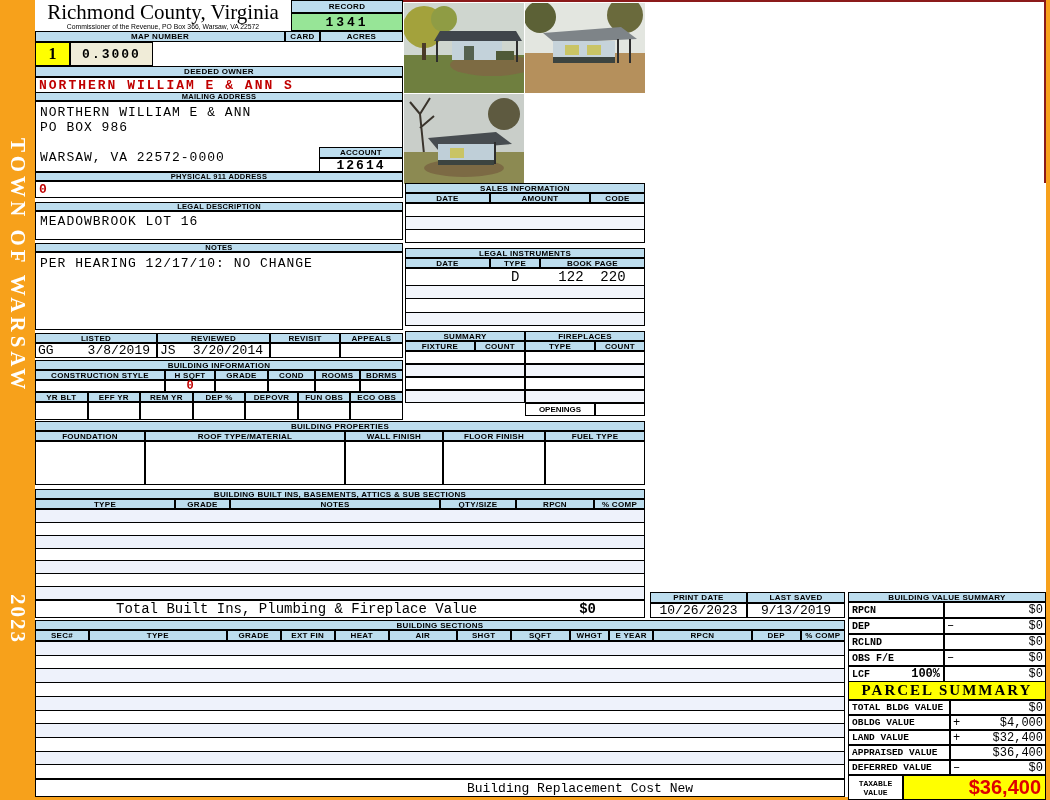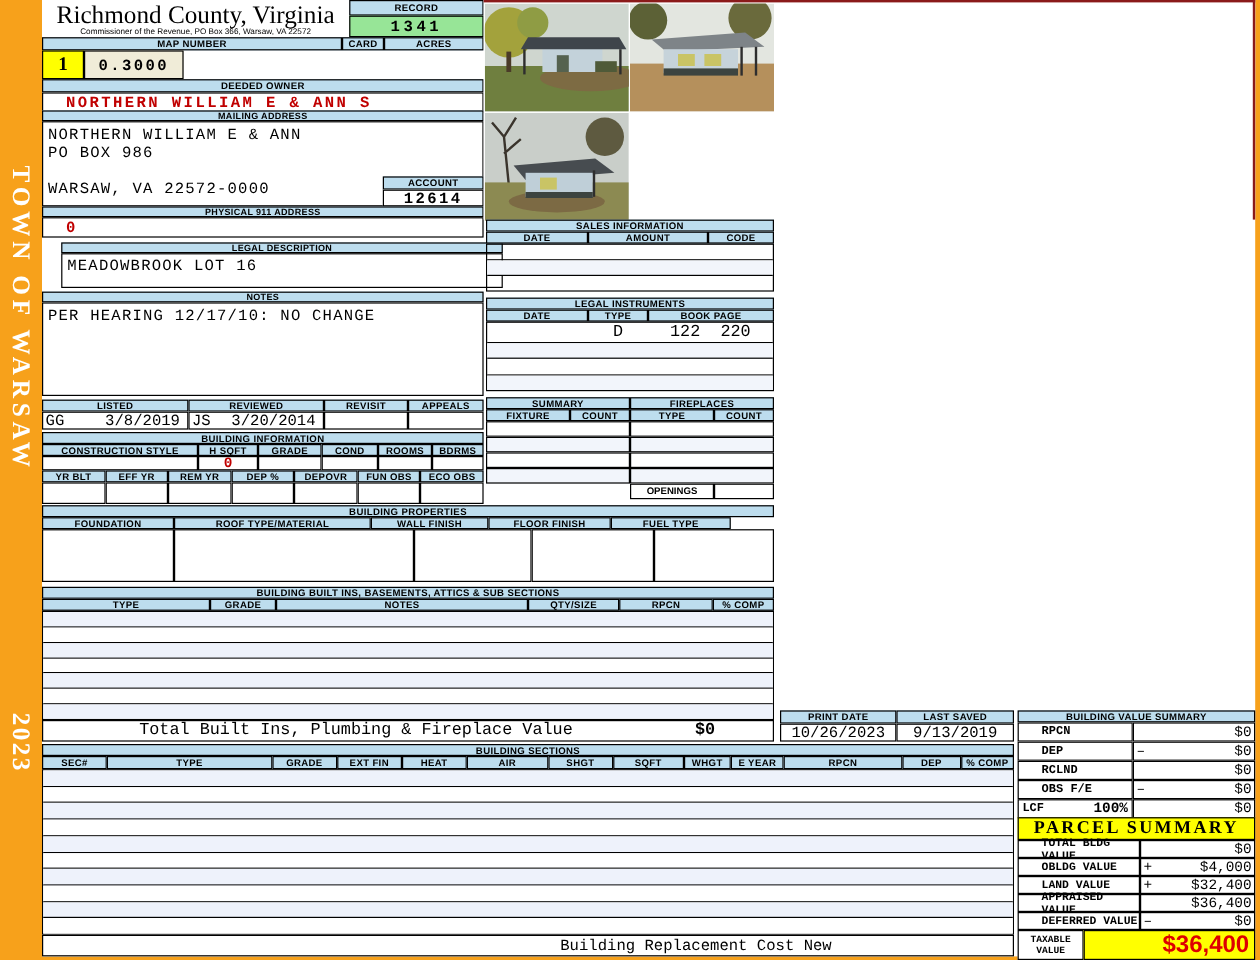--- a/index.html
+++ b/index.html
@@ -7,21 +7,21 @@
 body{position:relative;background:#F7A11B;font-family:"Liberation Sans",sans-serif;overflow:hidden}
 .ab{position:absolute}
 .row{display:flex}
 .col{display:flex;flex-direction:column}
 .hdr{background:#BDDDEE;border:1px solid #000;font-weight:bold;font-size:8px;display:flex;align-items:center;justify-content:center;letter-spacing:.3px;font-family:"Liberation Sans",sans-serif;white-space:nowrap}
 .c{border:1px solid #000;background:#fff}
 .mono{font-family:"Liberation Mono","DejaVu Sans Mono",monospace}
 .b{font-weight:bold}
 .red{color:#C00000}
 .cen{display:flex;align-items:center;justify-content:center}
-.lft{display:flex;align-items:center;padding-left:19px}
+.lft{display:flex;align-items:center;padding-left:3px}
 .panel{background:#fff}
 .stripeset>div{flex:1}
 .stripeset>div:nth-child(odd){background:#EEF2FB}
 .stripeset>div:nth-child(even){background:#FFFFFF}
 .side-town{writing-mode:vertical-rl;font-family:"Liberation Serif",serif;font-weight:bold;font-size:21px;color:#fff;letter-spacing:4px}
 .side-year{writing-mode:vertical-rl;font-family:"Liberation Serif",serif;font-weight:bold;font-size:21px;color:#fff;letter-spacing:2px}
 .county{font-family:"Liberation Serif",serif;font-size:21px;text-align:center;line-height:21px;white-space:nowrap}
 .commish{font-size:6.8px;text-align:center;white-space:nowrap}
 .yellow{background:#FFFF00}
 .green{background:#97E597}
@@ -78,21 +78,21 @@
       <div class="c mono b cen" style="height:14px;font-size:13px;letter-spacing:2px">12614</div>
     </div>
   </div>
 </div>
 
 <div class="ab col" style="left:35px;top:172px;width:368px;height:24px">
   <div class="hdr" style="height:9px;font-size:7.5px">PHYSICAL 911 ADDRESS</div>
   <div class="c mono b red lft" style="flex:1;font-size:13px">0</div>
 </div>
 
-<div class="ab col" style="left:51px;top:202px;width:368px;height:38px">
+<div class="ab col" style="left:35px;top:202px;width:368px;height:38px">
   <div class="hdr" style="height:9px;font-size:7.5px">LEGAL DESCRIPTION</div>
   <div class="c mono" style="flex:1;font-size:13px;letter-spacing:1px;padding:2px 0 0 4px">MEADOWBROOK LOT 16</div>
 </div>
 
 <div class="ab col" style="left:35px;top:243px;width:368px;height:87px">
   <div class="hdr" style="height:9px;font-size:7.5px">NOTES</div>
   <div class="c mono" style="flex:1;font-size:13px;letter-spacing:1px;padding:3px 0 0 4px">PER HEARING 12/17/10: NO CHANGE</div>
 </div>
 
 <div class="ab col" style="left:35px;top:333px;width:368px;height:25px">
@@ -266,21 +266,21 @@
     <div style="width:120px"></div>
     <div class="c cen" style="width:70px;font-weight:bold;font-size:8px;background:#fff">OPENINGS</div>
     <div class="c" style="width:50px"></div>
   </div>
 </div>
 
 <div class="ab col" style="left:35px;top:421px;width:610px;height:64px">
   <div class="hdr" style="height:10px">BUILDING PROPERTIES</div>
   <div class="row" style="height:10px">
     <div class="hdr" style="width:110px">FOUNDATION</div>
-    <div class="hdr" style="width:164px">ROOF TYPE/MATERIAL</div>
+    <div class="hdr" style="width:200px">ROOF TYPE/MATERIAL</div>
     <div class="hdr" style="width:98px">WALL FINISH</div>
     <div class="hdr" style="width:102px">FLOOR FINISH</div>
     <div class="hdr" style="width:100px">FUEL TYPE</div>
   </div>
   <div class="row" style="height:44px">
     <div class="c" style="width:110px"></div>
     <div class="c" style="width:200px"></div>
     <div class="c" style="width:98px"></div>
     <div class="c" style="width:102px"></div>
     <div class="c" style="width:100px"></div>

